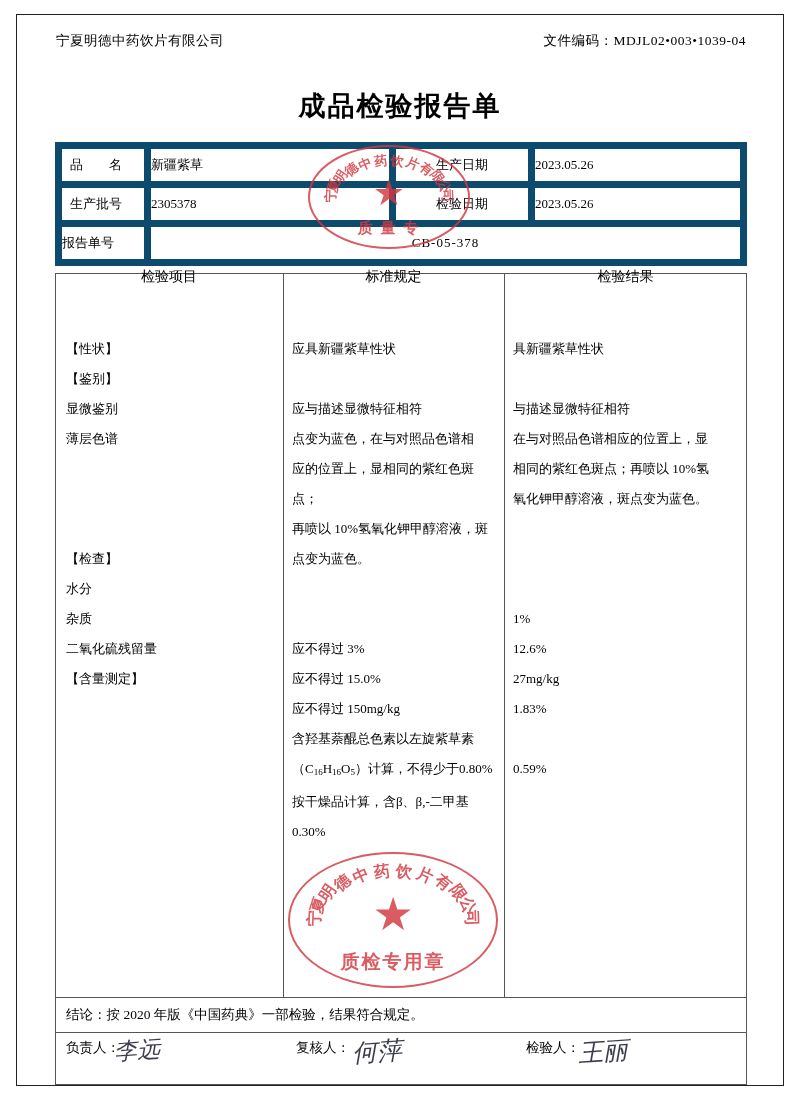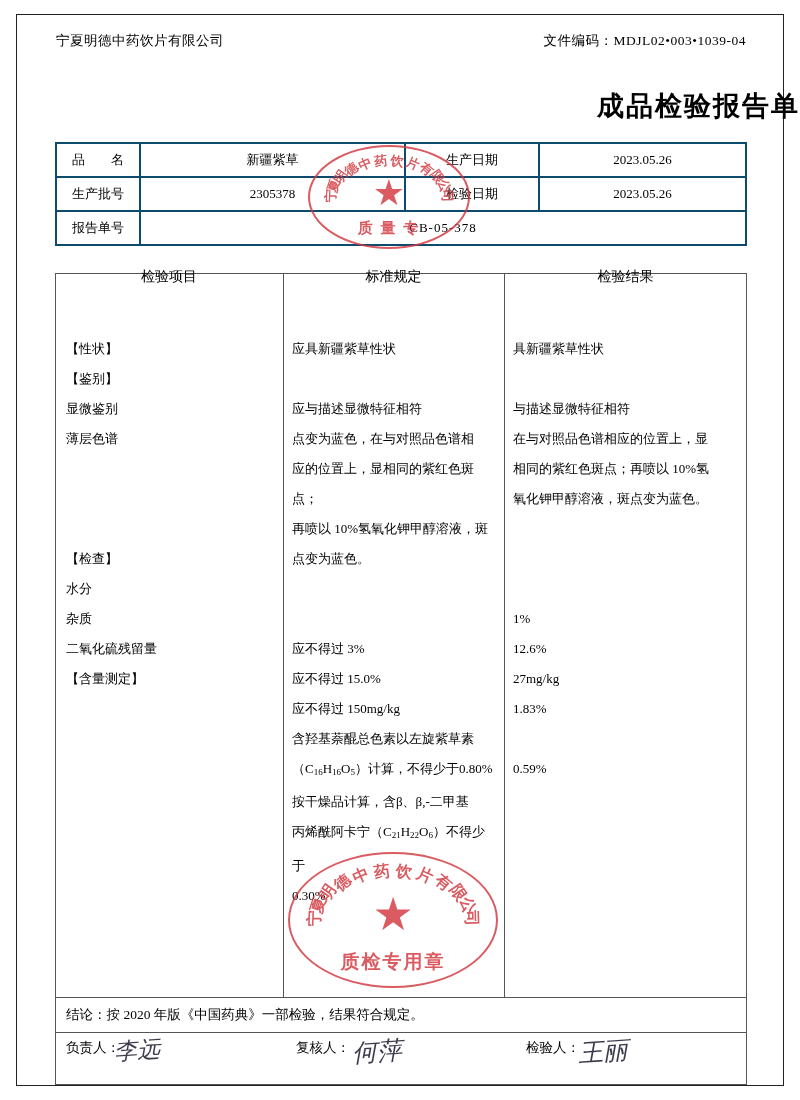--- a/index.html
+++ b/index.html
@@ -42,41 +42,40 @@
     font-size: 13.5px;
   }
   .header-left { letter-spacing: 0.5px; }
   .header-right { letter-spacing: 0.5px; }
 
   .doc-title {
     position: absolute;
     left: 0;
     top: 88px;
     width: 800px;
-    text-align: right;
+    text-align: center;
     font-size: 27px;
     font-weight: bold;
     letter-spacing: 2px;
     font-family: "Liberation Serif", "DejaVu Serif", serif;
   }
 
   table.main {
     position: absolute;
     left: 55px;
     top: 142px;
     width: 692px;
     border-collapse: collapse;
     font-size: 13px;
   }
   table.main td {
-    border: 2px solid #0c4a6e;
+    border: 7px solid #0c4a6e;
     padding: 0;
     vertical-align: middle;
     height: 32px;
-    text-align: center;
   }
   .cell-pad { padding: 3px 8px; }
   .lbl {
     width: 82px;
     text-align: left;
     padding-left: 10px;
     padding-right: 4px;
     letter-spacing: 0px;
   }
   .val { padding-left: 8px; }
@@ -319,21 +318,20 @@
     </div>
     <div class="gap"></div>
     <div class="row"></div>
     <div class="row">应不得过 3%</div>
     <div class="row">应不得过 15.0%</div>
     <div class="row">应不得过 150mg/kg</div>
     <div class="multi">
       <div>含羟基萘醌总色素以左旋紫草素</div>
       <div>（C<sub>16</sub>H<sub>16</sub>O<sub>5</sub>）计算，不得少于0.80%</div>
       <div>按干燥品计算，含β、β,-二甲基</div>
-      <div>丙烯酰阿卡宁（C<sub>21</sub>H<sub>22</sub>O<sub>6</sub>）不得少于</div>
       <div>0.30%</div>
     </div>
   </div>
 
   <div class="colC">
     <div class="row">具新疆紫草性状</div>
     <div class="row"></div>
     <div class="row">与描述显微特征相符</div>
     <div class="multi">
       <div>在与对照品色谱相应的位置上，显</div>

